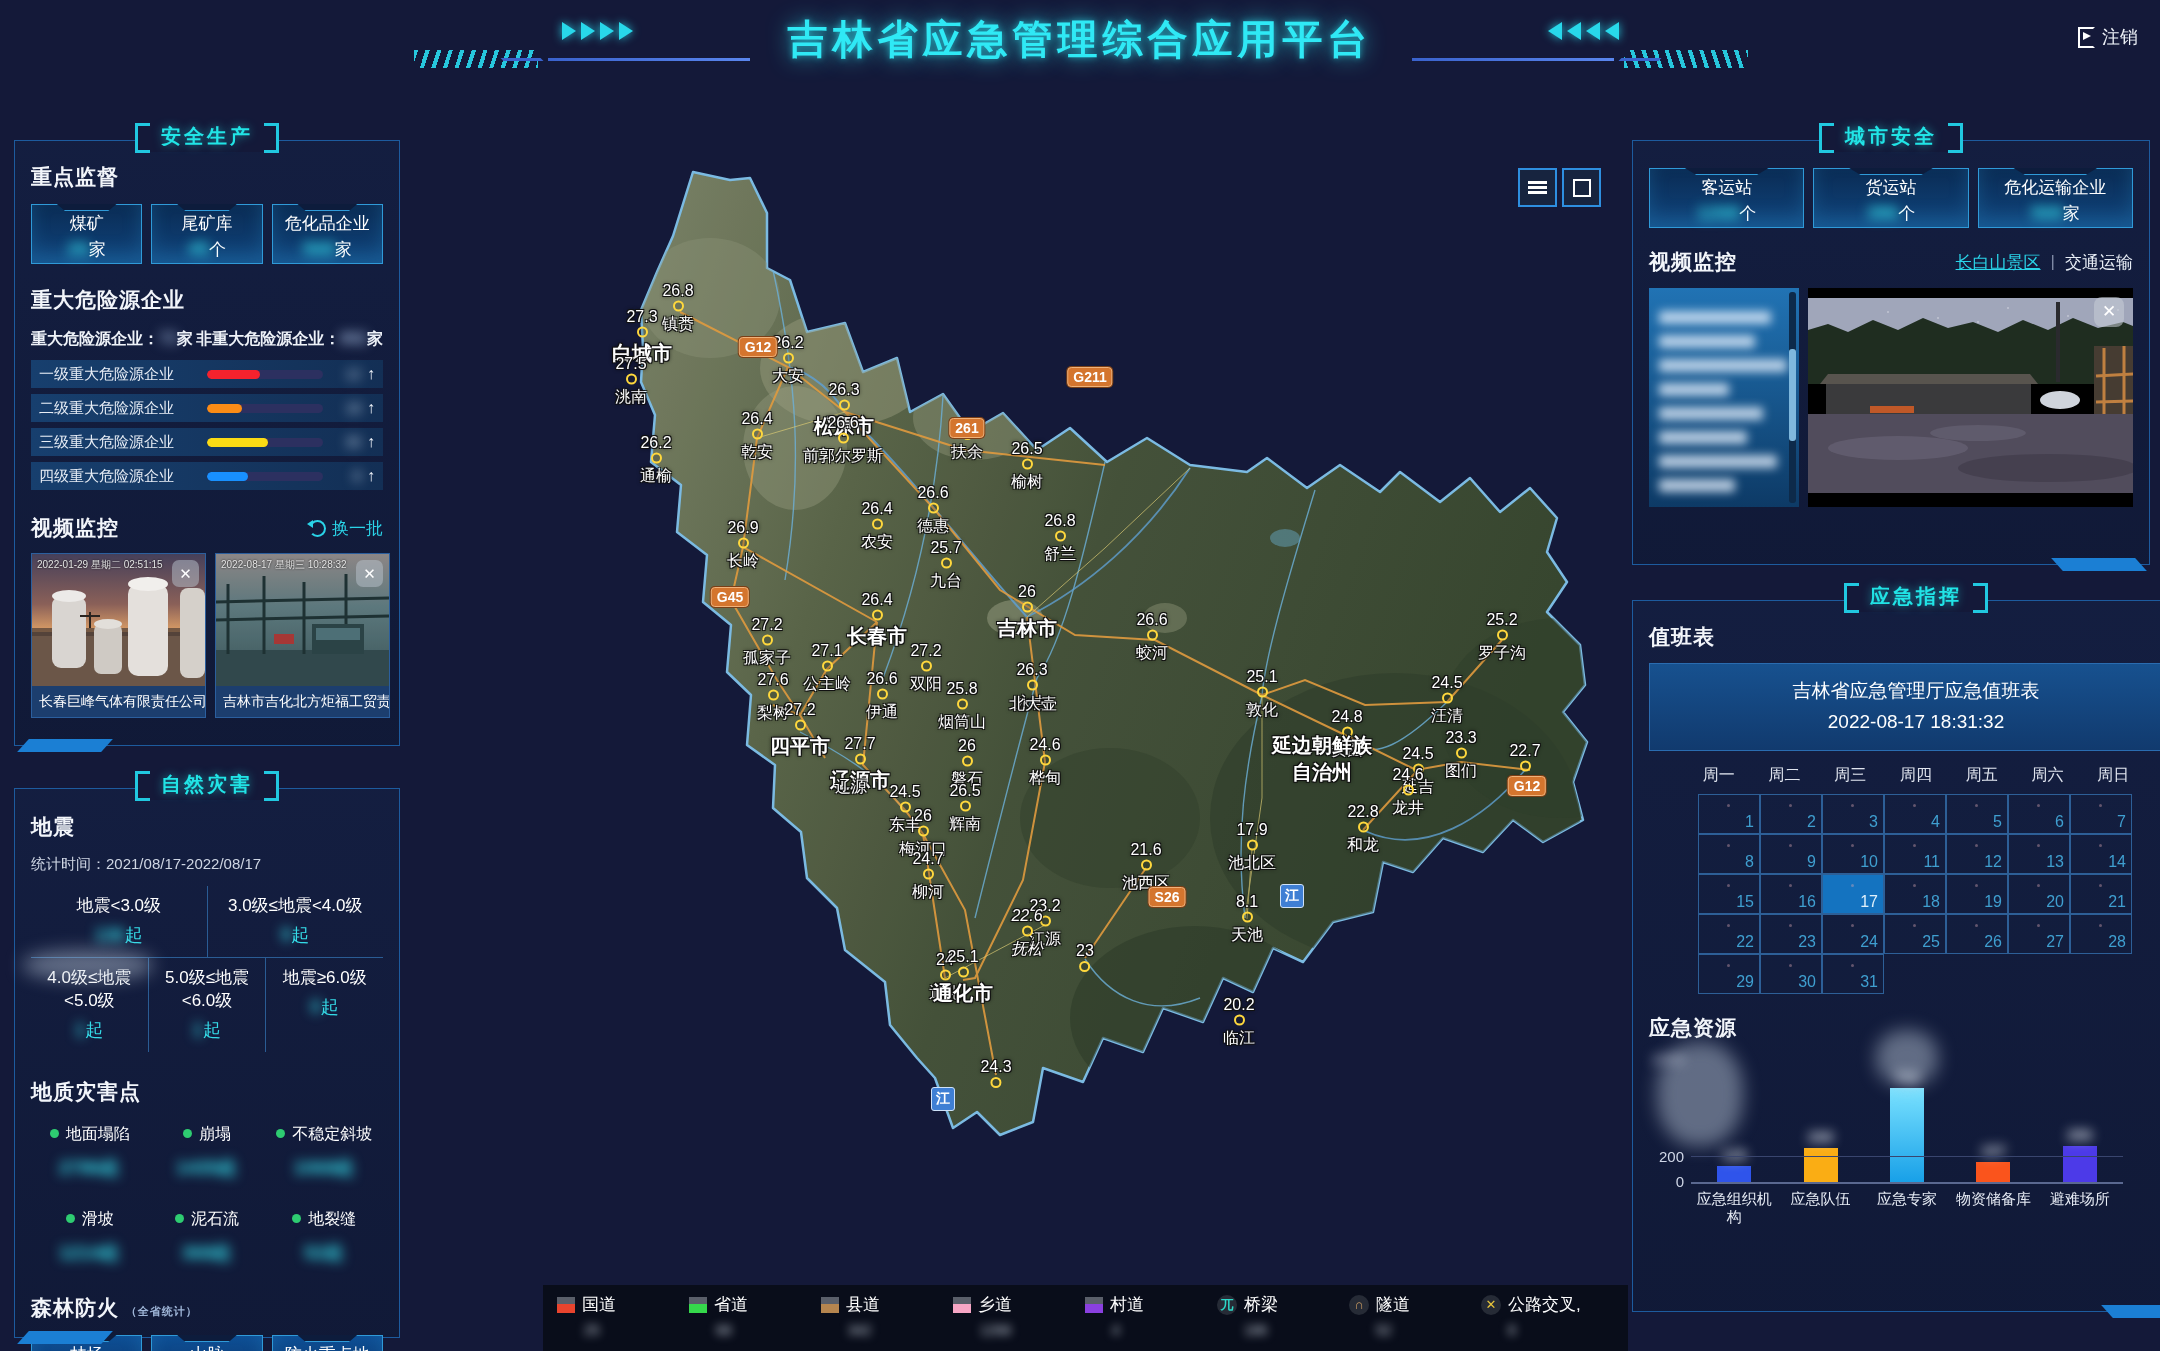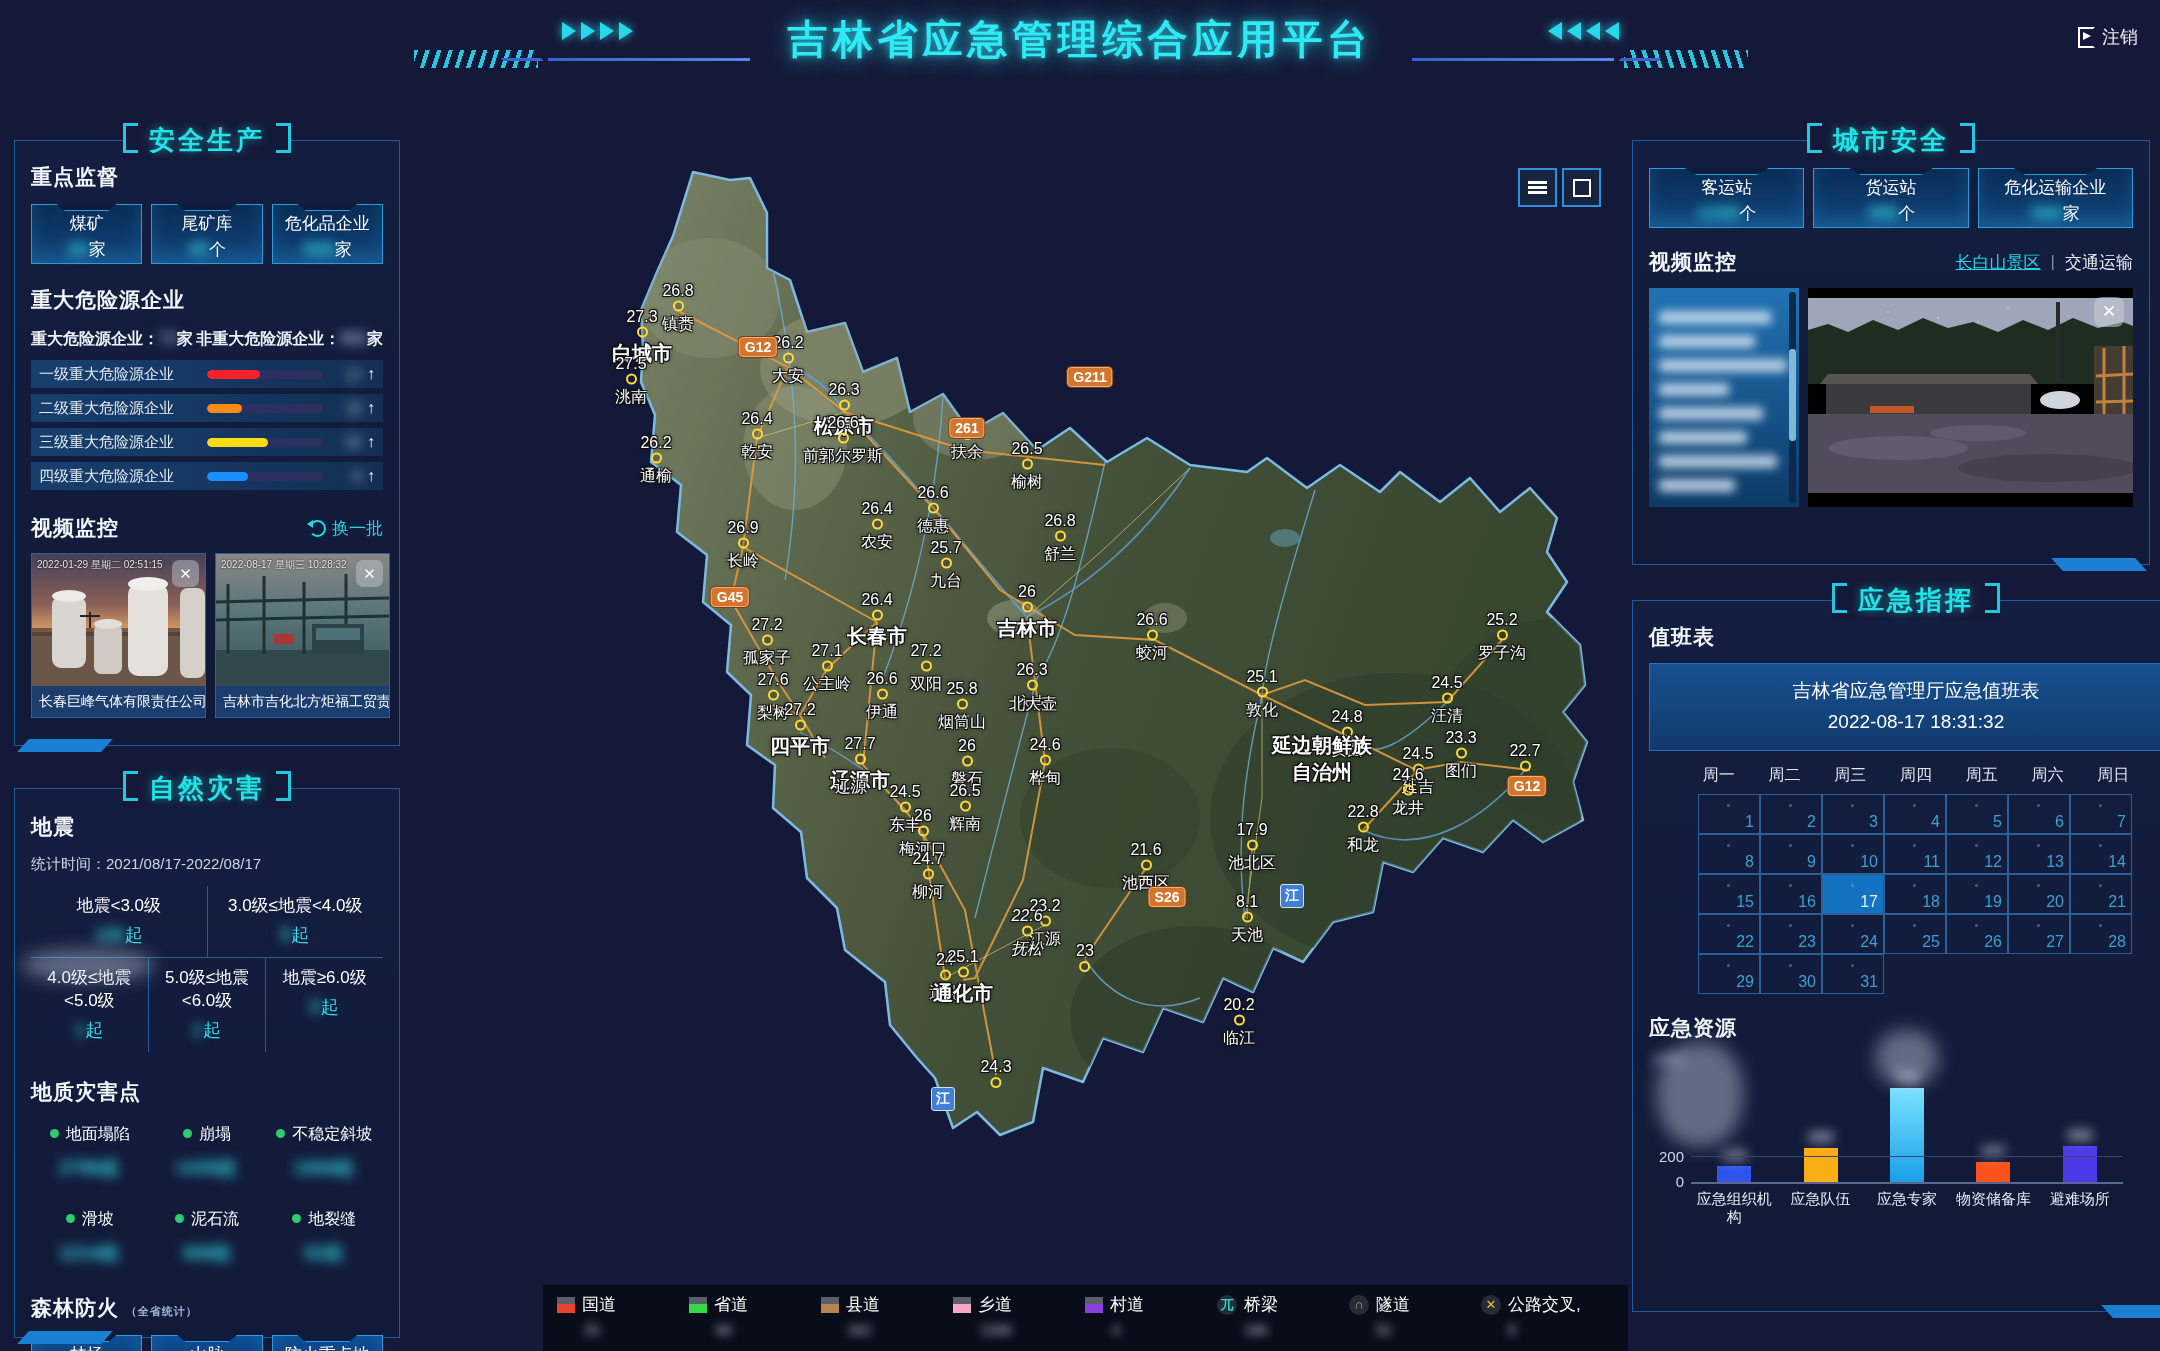--- a/index.html
+++ b/index.html
@@ -22,21 +22,21 @@
   .hatch{position:absolute;top:50px;width:124px;height:18px;opacity:.95;}
   .hatch.l{left:414px;background:repeating-linear-gradient(108deg,#28d0e6 0 4px,transparent 4px 11px);}
   .hatch.r{left:1624px;background:repeating-linear-gradient(72deg,#28d0e6 0 4px,transparent 4px 11px);}
   .hline{position:absolute;top:58px;width:202px;height:3px;background:linear-gradient(90deg,#3a62cc,#5a86ee);}
   .hline.l{left:548px;} .hline.r{left:1412px;}
   .hline.l::after,.hline.r::after{content:"";position:absolute;top:0;width:40px;height:3px;background:#3a62cc;}
   .hline.l::after{left:-46px;transform:skewX(45deg);} .hline.r::after{right:-46px;transform:skewX(-45deg);}
   
   .panel{position:absolute;border:1px solid #1d5b9e;background:linear-gradient(180deg,rgba(19,38,76,.38),rgba(13,26,54,.5));box-sizing:border-box;padding:14px 16px;}
   .panel-title{position:absolute;top:-20px;left:50%;transform:translateX(-50%);background:#141939;
-      padding:2px 26px;font-size:26px;font-weight:bold;color:#21e4e6;letter-spacing:3px;white-space:nowrap;
+      padding:2px 26px;font-size:20px;font-weight:bold;color:#21e4e6;letter-spacing:3px;white-space:nowrap;
       text-shadow:0 0 10px rgba(33,228,230,.6);}
   .panel-title::before,.panel-title::after{content:"";position:absolute;top:2px;width:12px;height:24px;border:3px solid #21c8e0;}
   .panel-title::before{left:0;border-right:none;} .panel-title::after{right:0;border-left:none;}
   .acc{position:absolute;width:84px;height:13px;background:#1b7fd4;bottom:-7px;}
   .acc.bl{left:8px;transform:skewX(-42deg);} .acc.br{right:8px;transform:skewX(42deg);}
   .p-safety{left:14px;top:140px;width:386px;height:606px;}
   .p-disaster{left:14px;top:788px;width:386px;height:550px;}
   .p-city{left:1632px;top:140px;width:518px;height:425px;}
   .p-command{left:1632px;top:600px;width:568px;height:712px;}
   .sec-h{font-size:21px;font-weight:bold;color:#f2f5fa;letter-spacing:1px;}

